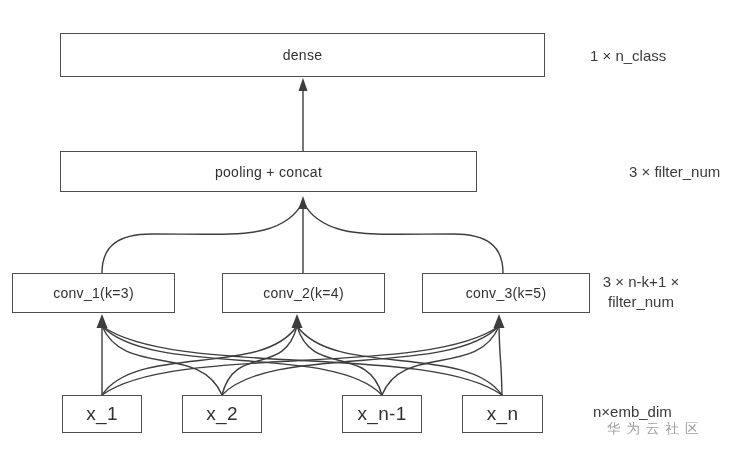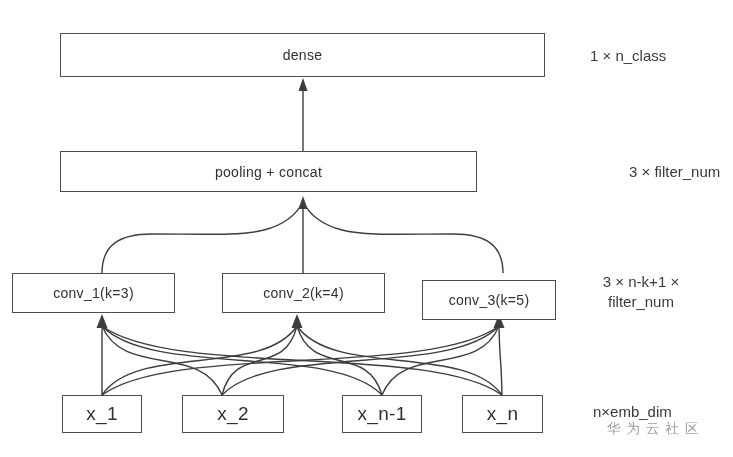--- a/index.html
+++ b/index.html
@@ -110,25 +110,25 @@
   </svg>
 
   <div class="node" style="left:60px; top:33px; width:485px; height:44px;">dense</div>
 
   <div class="node" style="left:60px; top:151px; width:417px; height:41px;">pooling + concat</div>
 
   <div class="node" style="left:12px; top:273px; width:163px; height:40px;">conv_1(k=3)</div>
 
   <div class="node" style="left:222px; top:273px; width:163px; height:40px;">conv_2(k=4)</div>
 
-  <div class="node" style="left:422px; top:280px; width:134px; height:40px;">conv_3(k=5)</div>
+  <div class="node" style="left:422px; top:273px; width:168px; height:40px;">conv_3(k=5)</div>
 
   <div class="node small" style="left:62px; top:395px; width:80px; height:38px;">x_1</div>
 
-  <div class="node small" style="left:182px; top:395px; width:102px; height:38px;">x_2</div>
+  <div class="node small" style="left:182px; top:395px; width:80px; height:38px;">x_2</div>
 
   <div class="node small" style="left:342px; top:395px; width:80px; height:38px;">x_n-1</div>
 
   <div class="node small" style="left:462px; top:395px; width:81px; height:38px;">x_n</div>
 
   <div class="dim-label" style="left:590px; top:47px;">1 × n_class</div>
 
   <div class="dim-label" style="left:593px; top:163px;margin-left:36px;">3 × filter_num</div>
 
   <div class="dim-label two-line" style="left:590px; top:272px; width:102px;">

